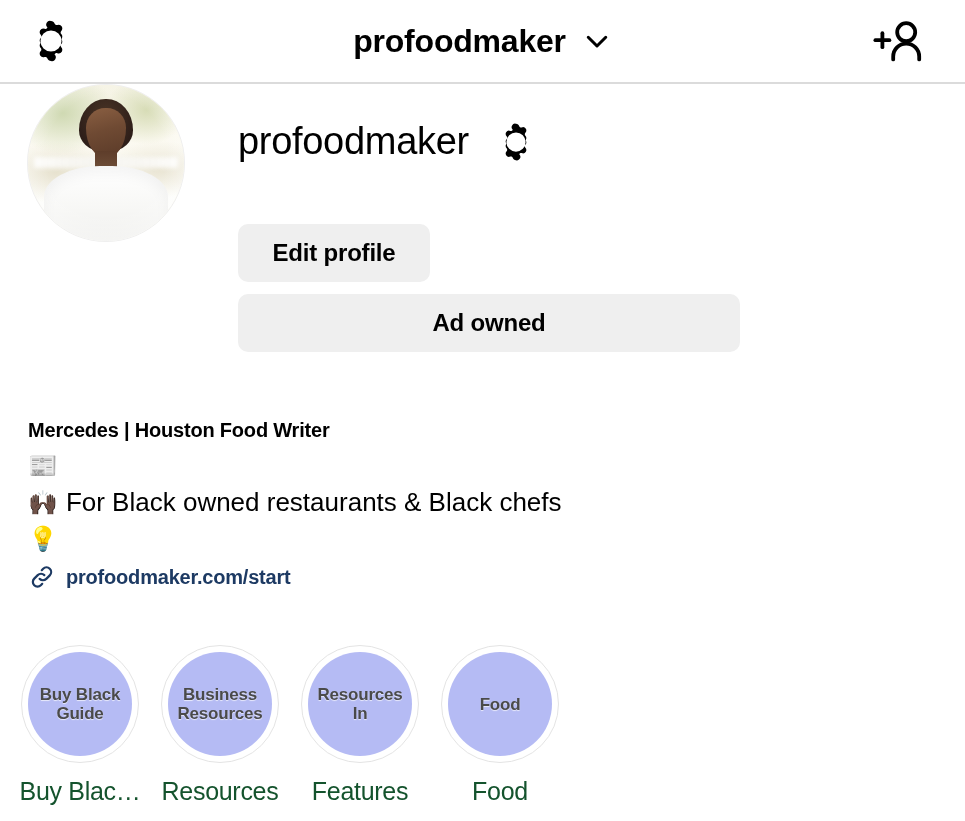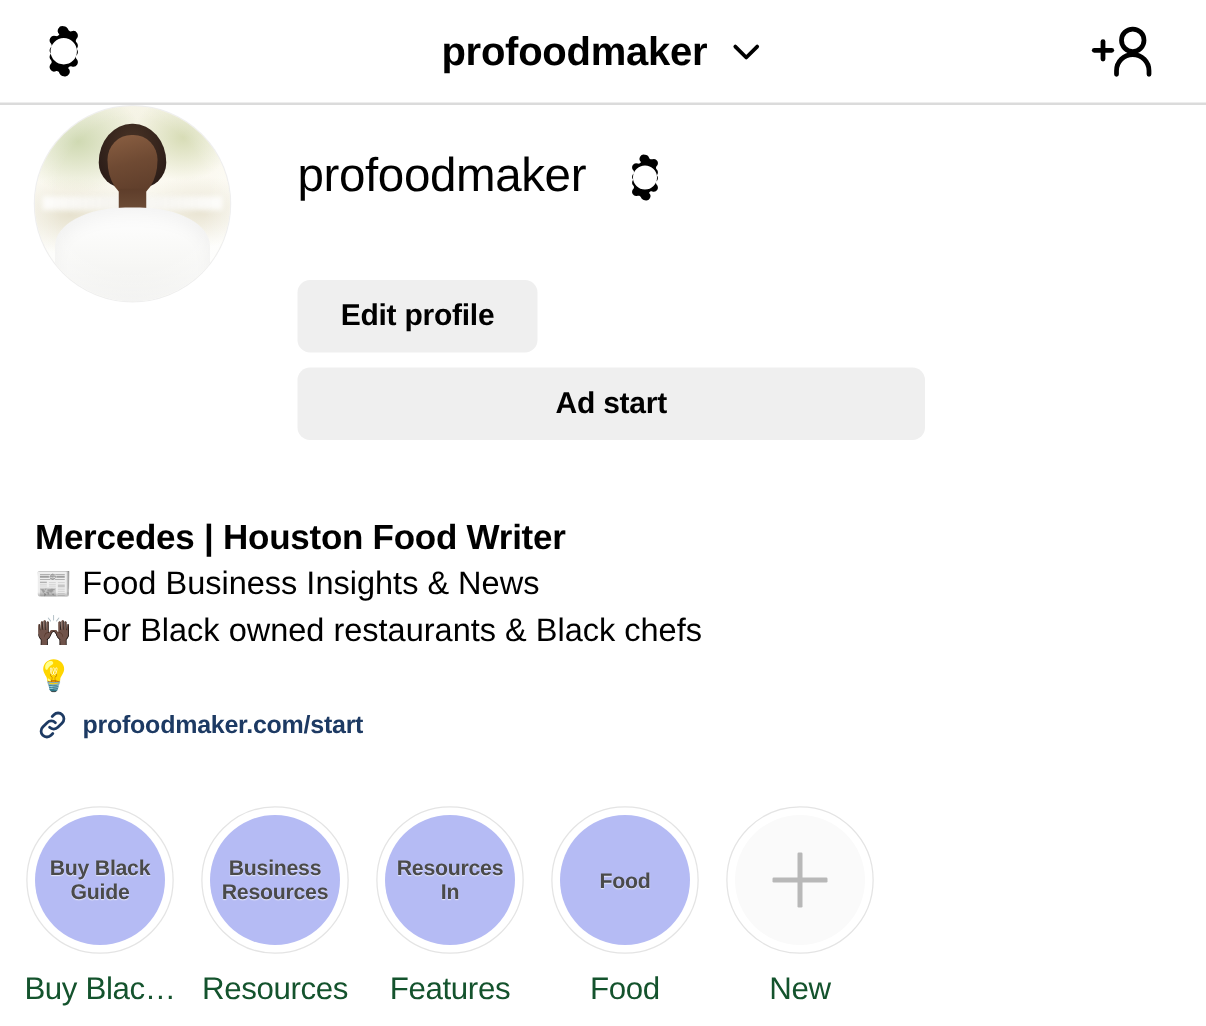--- a/index.html
+++ b/index.html
@@ -163,21 +163,21 @@
   .btn-archive { width: 257px; }
   .btn-adtools { width: 502px; }
 
   
   .bio {
     position: absolute;
     left: 28px; top: 412px;
     width: 700px;
   }
   .bio-title {
-    font-size: 28px;
+    font-size: 20px;
     font-weight: 700;
     letter-spacing: -0.2px;
     line-height: 36px;
     color: #000;
   }
   .bio-line {
     font-size: 26px;
     font-weight: 400;
     line-height: 36px;
     color: #000;
@@ -324,29 +324,28 @@
       <svg width="42" height="42" viewBox="0 0 24 24" aria-hidden="true">
         <path fill="#000" d="M12 1.6c.86 0 1.6.55 1.86 1.33.2.6.85.93 1.45.72a1.96 1.96 0 0 1 2.33.79c.46.74.33 1.7-.28 2.3-.45.45-.45 1.18 0 1.63.61.6.74 1.56.28 2.3-.16.26-.2.33-.2.33s.04.07.2.33c.46.74.33 1.7-.28 2.3-.45.45-.45 1.18 0 1.63.61.6.74 1.56.28 2.3a1.96 1.96 0 0 1-2.33.79c-.6-.21-1.25.12-1.45.72A1.96 1.96 0 0 1 12 22.4c-.86 0-1.6-.55-1.86-1.33-.2-.6-.85-.93-1.45-.72a1.96 1.96 0 0 1-2.33-.79c-.46-.74-.33-1.7.28-2.3.45-.45.45-1.18 0-1.63-.61-.6-.74-1.56-.28-2.3.16-.26.2-.33.2-.33s-.04-.07-.2-.33c-.46-.74-.33-1.7.28-2.3.45-.45.45-1.18 0-1.63-.61-.6-.74-1.56-.28-2.3a1.96 1.96 0 0 1 2.33-.79c.6.21 1.25-.12 1.45-.72A1.96 1.96 0 0 1 12 1.6Zm0 4.9a5.5 5.5 0 1 0 0 11 5.5 5.5 0 0 0 0-11Z"></path>
       </svg>
     </span>
   </div>
 
   <div class="btn-row">
     <div class="btn-row-top">
       <button class="btn btn-edit">Edit profile</button>
     </div>
-    <button class="btn btn-adtools">Ad start</button>
+    <button class="btn btn-adtools">Ad owned</button>
   </div>
 
   <div class="bio">
     <div class="bio-title">Mercedes | Houston Food Writer</div>
 
     <div class="bio-line">
       <span class="bio-emoji">📰</span>
-      <span>Food Business Insights &amp; News</span>
     </div>
 
     <div class="bio-line">
       <span class="bio-emoji">🙌🏿</span>
       <span>For Black owned restaurants &amp; Black chefs</span>
     </div>
 
     <div class="bio-line">
       <span class="bio-emoji">💡</span>
     </div>
@@ -396,24 +395,16 @@
 
     <div class="highlight">
       <div class="hl-ring">
         <div class="hl-fill">
           <span class="hl-cover-text">Food</span>
         </div>
       </div>
       <div class="hl-label">Food</div>
     </div>
 
-    <div class="highlight hl-new">
-      <div class="hl-ring">
-        <div class="hl-fill">
-          <span class="hl-plus"></span>
-        </div>
-      </div>
-      <div class="hl-label">New</div>
-    </div>
 
   </div>
 
 </div>
 
 </body></html>

